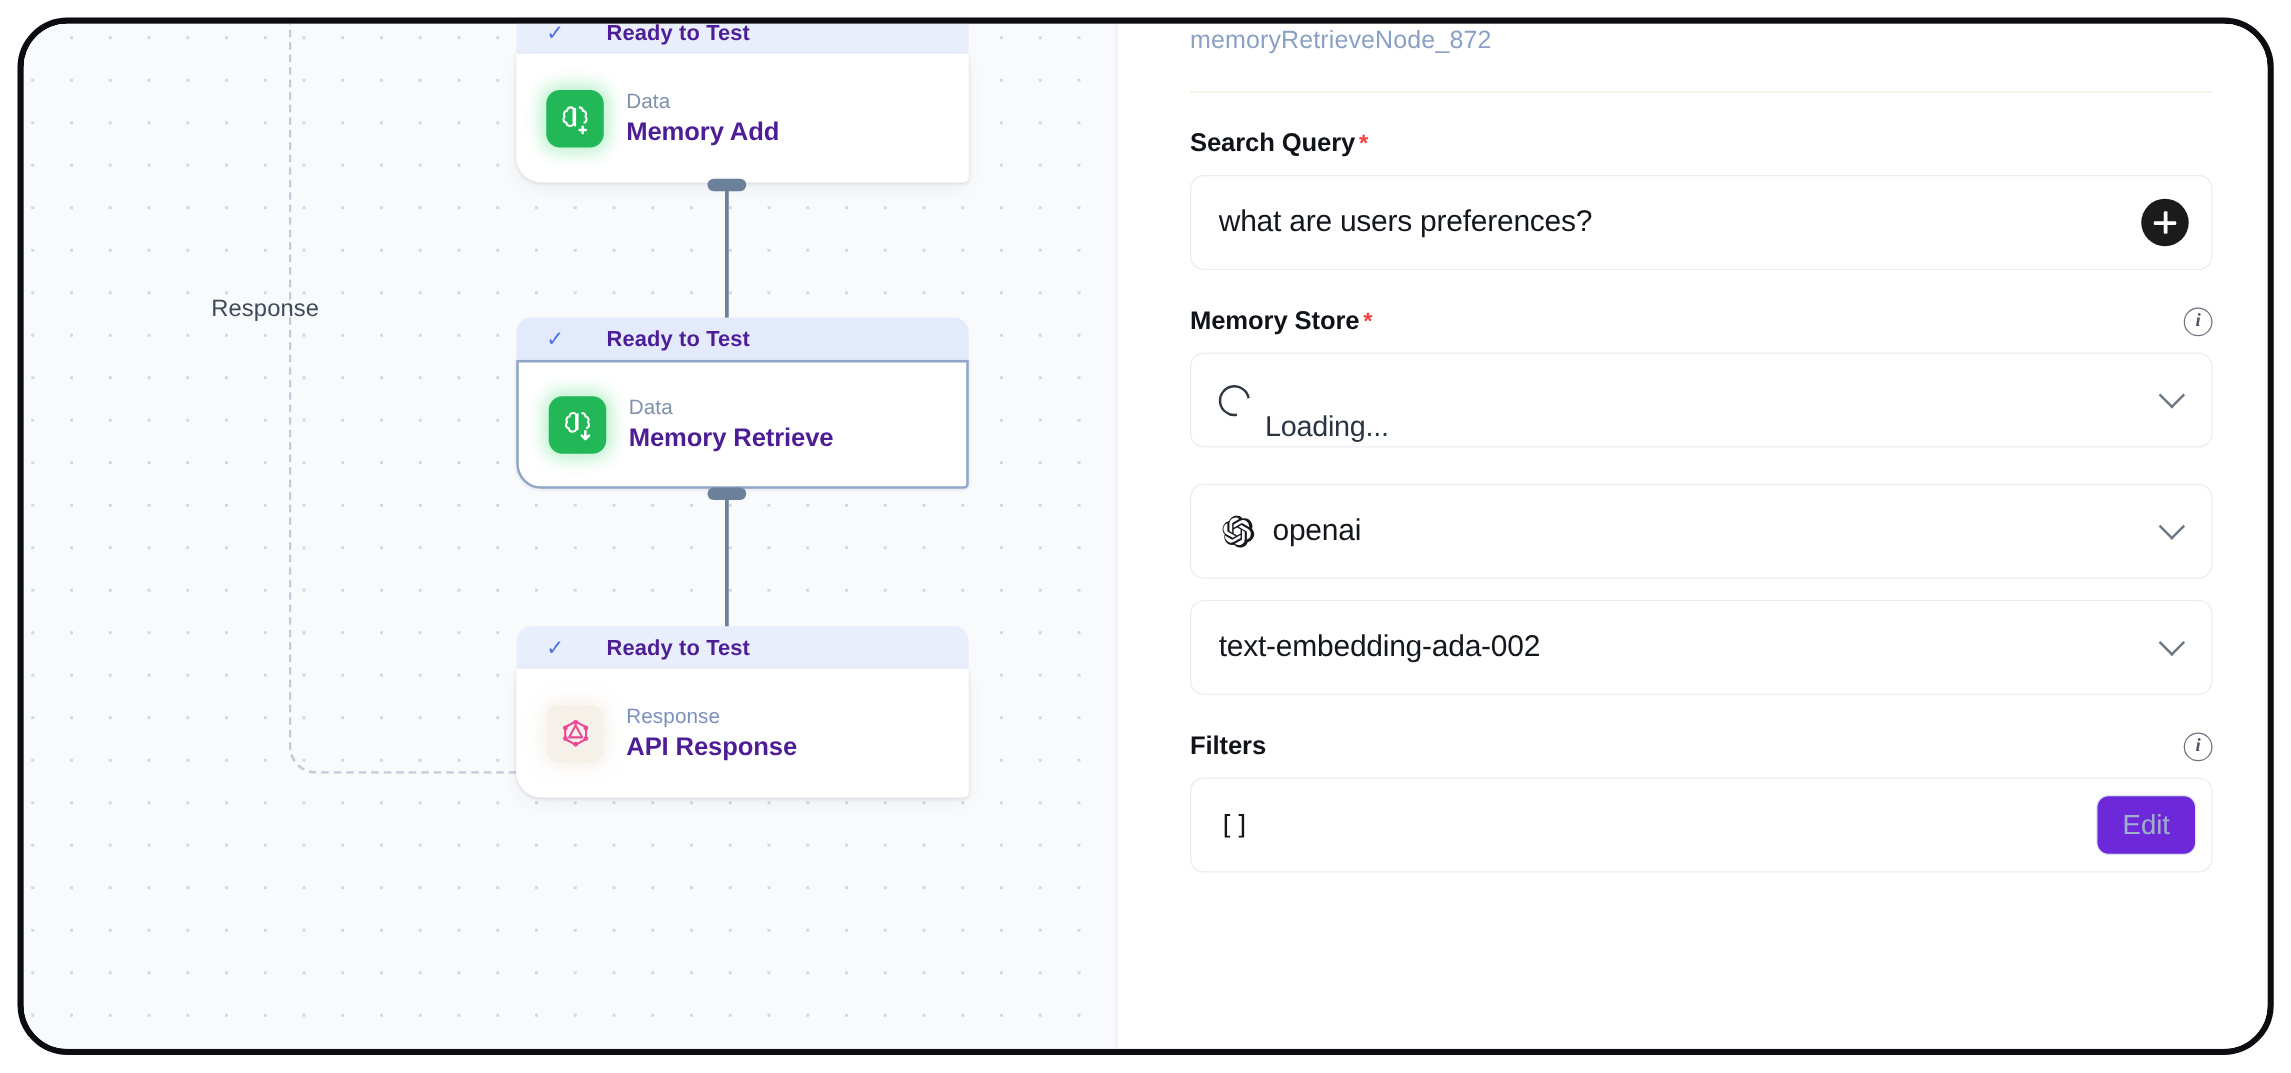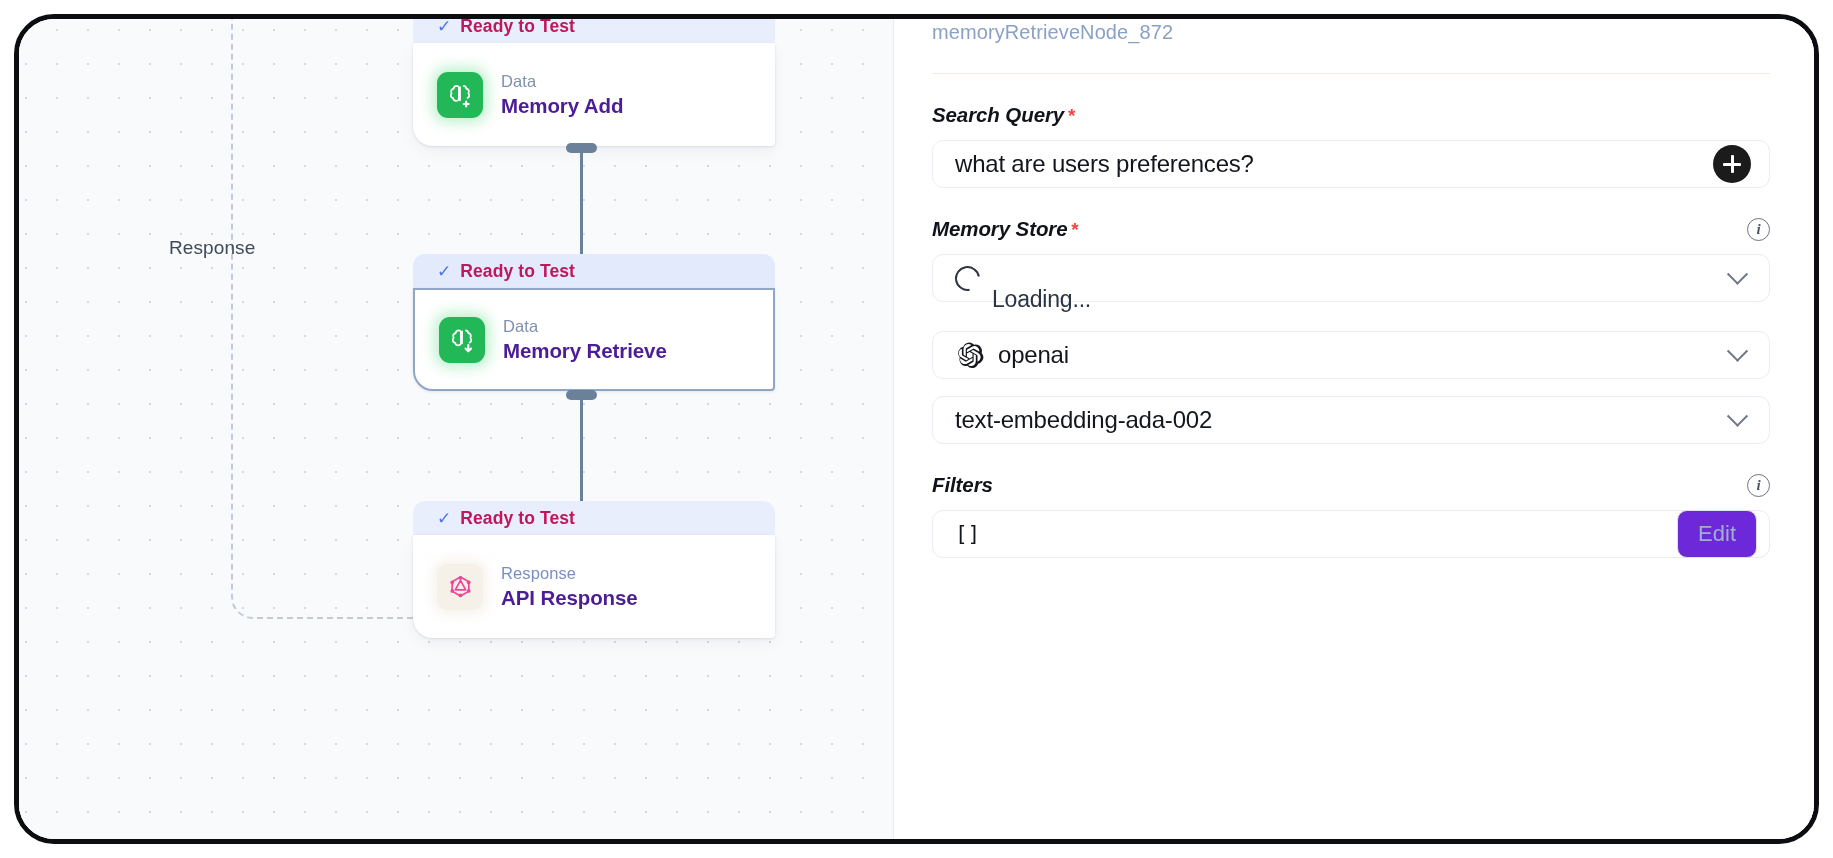--- a/index.html
+++ b/index.html
@@ -81,24 +81,25 @@
     align-items: center;
     padding-left: 24px;
     gap: 9px;
   }
   .node-status .check {
     color: #4f74e3;
     font-size: 17px;
     line-height: 1;
   }
   .node-status .status-text {
-    color: #be185d;
+    color: #4c1d95;
     font-size: 17.5px;
     font-weight: bold;
     letter-spacing: .1px;
+    margin-left: 25px;
   }
 
   .node-body {
     position: relative;
     background: #ffffff;
     border-radius: 0 0 4px 20px;
     box-shadow: 0 1px 3px rgba(22,34,57,.10), 0 6px 16px rgba(22,34,57,.045);
     height: 103px;
     display: flex;
     align-items: center;
@@ -157,21 +158,21 @@
     width: 3px;
     background: #6b8199;
   }
 
   
   .panel {
     position: relative;
     flex: 1;
     background: #ffffff;
     border-left: 1px solid #e7ebf1;
-    padding: 0 44px 0 38px;
+    padding: 0 44px 0 58px;
     overflow: hidden;
   }
 
   .panel-node-id {
     font-size: 20px;
     color: #8aa0c4;
     margin-top: -6px;
     padding-top: 8px;
     letter-spacing: .1px;
   }
@@ -187,42 +188,41 @@
     display: flex;
     align-items: center;
     justify-content: space-between;
     margin-bottom: 13px;
   }
   .field-label {
     font-size: 20.5px;
     font-weight: bold;
     color: #101319;
     letter-spacing: -.1px;
-    font-style: italic;
   }
   .req-star { color: #ef4444; font-size: 19px; margin-left: 3px; }
 
   .info-icon {
     width: 23px; height: 23px;
     border: 1.8px solid #6c737f;
     border-radius: 50%;
     display: flex; align-items: center; justify-content: center;
     font-size: 15px; color: #4b5563;
     font-family: "Liberation Serif", serif;
     font-style: italic;
     font-weight: bold;
     flex: 0 0 auto;
   }
 
   .control {
     position: relative;
     background: #fff;
     border: 1.6px solid #e9edf3;
     border-radius: 11px;
-    height: 48px;
+    height: 76px;
     display: flex;
     align-items: center;
     padding: 0 18px 0 22px;
     gap: 12px;
   }
   .control-value {
     font-size: 24px;
     color: #13171d;
     letter-spacing: -.2px;
     flex: 1;

